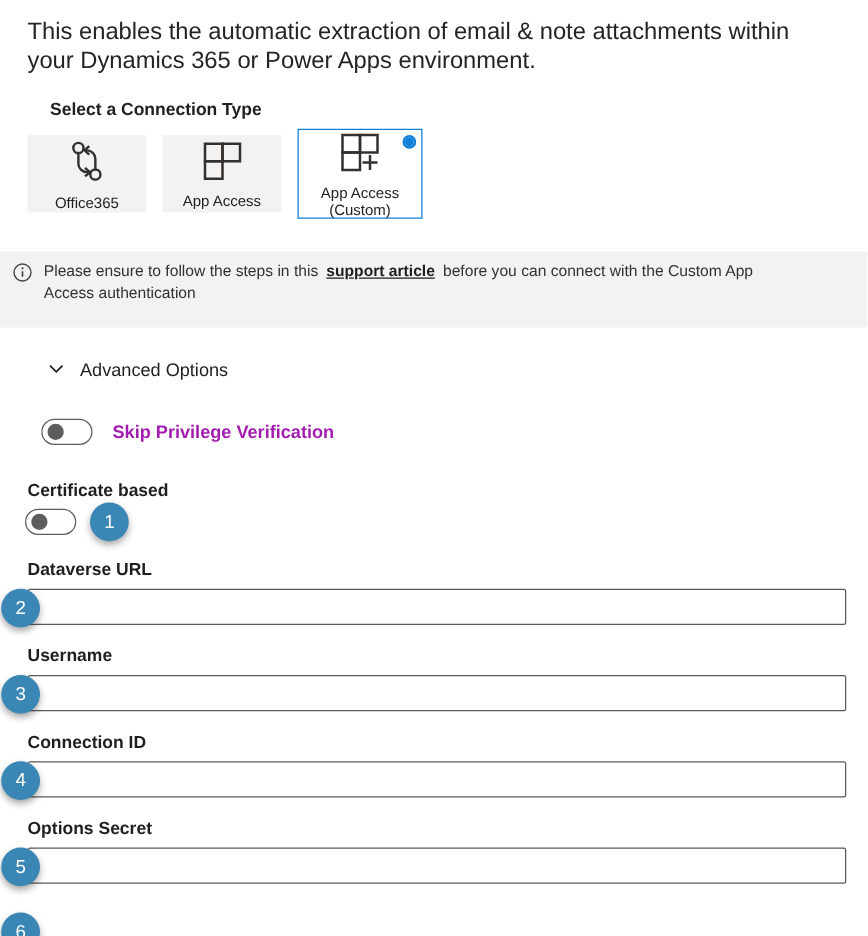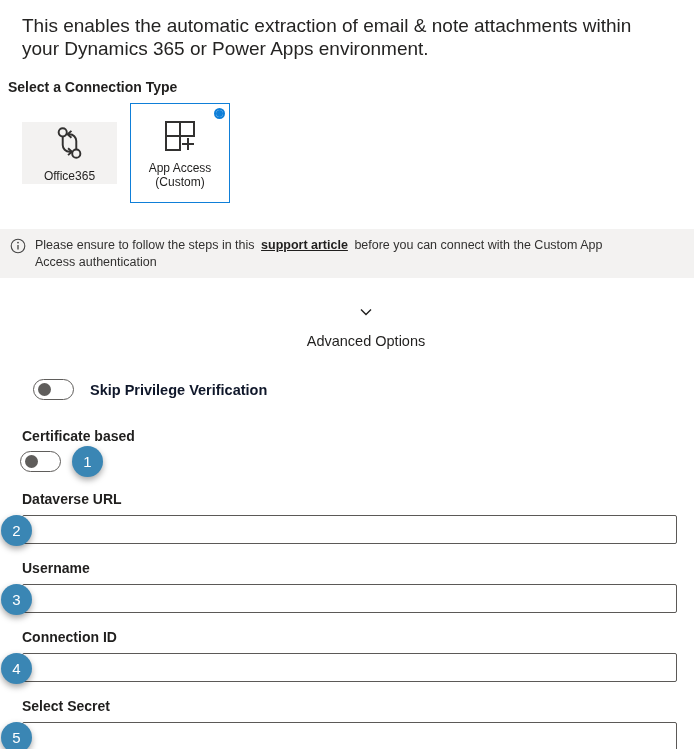--- a/index.html
+++ b/index.html
@@ -12,71 +12,71 @@
   .page { position:relative; width:694px; height:749px; }
 
   
   .intro {
     margin:14px 22px 0 22px; max-width:648px;
     font-size:19px; line-height:23px; color:#252423;
   }
 
   
   .section-heading {
-    margin:19px 0 8px 8px; font-size:14px; font-weight:700; color:#201f1e;
+    margin:19px 0 8px 40px; font-size:14px; font-weight:700; color:#201f1e;
   }
 
   
   .cards { display:flex; align-items:center; gap:13px; margin-left:22px; }
   .card {
     width:95px; height:62px; background:#f3f2f1; cursor:pointer;
     display:flex; flex-direction:column; align-items:center; justify-content:center; gap:7px;
   }
   .card.selected {
-    width:100px; height:100px; background:#ffffff;
+    width:100px; height:72px; background:#ffffff;
     border:1px solid #0f7fd8; position:relative;
   }
   .card-label { font-size:12px; line-height:14px; color:#201f1e; text-align:center; max-width:80px; }
   .card svg { display:block; }
   .radio {
     position:absolute; top:4px; right:4px;
     width:11px; height:11px; background:#ffffff;
     border:2.5px solid #0f7fd8; border-radius:50%;
     display:flex; align-items:center; justify-content:center;
   }
   .radio-dot { width:7px; height:7px; border-radius:50%; background:#0f7fd8; }
 
   
   .banner {
     margin-top:26px; background:#f3f2f1;
-    padding:8px 50px 8px 10px;
+    padding:8px 50px 20px 10px;
     display:flex; gap:9px;
     font-size:12.5px; line-height:16.5px; color:#323130;
   }
   .banner-icon { flex:0 0 auto; margin-top:1px; }
   .banner-link { font-weight:700; text-decoration:underline; color:#201f1e; cursor:pointer; padding:0 3px; }
 
   
   .advanced-row {
     margin:27px 0 0 38px; display:flex; align-items:center; gap:12px;
-    font-size:14.5px; color:#201f1e; cursor:pointer;flex-direction:column;
+    font-size:14.5px; color:#201f1e; cursor:pointer;
   }
 
   
   .toggle {
     width:41px; height:21px; background:#ffffff;
     border:1px solid #5f5d5b; border-radius:11px;
     position:relative; flex:0 0 auto; cursor:pointer;
   }
   .toggle-knob {
     position:absolute; left:4px; top:3px;
     width:13px; height:13px; border-radius:50%; background:#5f5d5b;
   }
   .skip-row { margin:30px 0 0 33px; display:flex; align-items:center; gap:16px; }
-  .toggle-label { font-size:14.5px; font-weight:700; color:#0f172a; }
+  .toggle-label { font-size:14.5px; font-weight:700; color:#a21caf; }
 
   
   .cert-section { margin:28px 0 16px 22px; position:relative; height:47px; }
   .cert-label { font-size:14px; font-weight:700; color:#201f1e; }
   .cert-section .toggle { position:absolute; left:-2px; top:23px; }
 
   
   .badge {
     width:31px; height:31px; border-radius:50%;
     background:#3a86b4; color:#ffffff;
@@ -131,20 +131,30 @@
           <path class="icon-stroke" d="M9 12.5 V21 a7 7 0 0 0 7 7 h1.5"></path>
           <path class="icon-stroke" d="M14.5 24.5 L18.5 28 L14.5 31.5"></path>
           <circle class="icon-stroke" cx="23" cy="30" r="4.2"></circle>
           <path class="icon-stroke" d="M23 25.5 V17 a7 7 0 0 0 -7 -7 h-1.5"></path>
           <path class="icon-stroke" d="M18 6.5 L14 10 L18 13.5"></path>
         </svg>
       </span>
       <div class="card-label">Office365</div>
     </div>
 
+    <div class="card">
+      <span>
+        <svg width="36" height="36" viewBox="0 0 36 36">
+          <rect class="icon-stroke" x="4" y="4" width="14" height="14"></rect>
+          <rect class="icon-stroke" x="18" y="4" width="14" height="14"></rect>
+          <rect class="icon-stroke" x="4" y="18" width="14" height="14"></rect>
+        </svg>
+      </span>
+      <div class="card-label">App Access</div>
+    </div>
 
     <div class="card selected">
       <span class="radio">
           <span class="radio-dot"></span>
         </span>
       <span>
         <svg width="36" height="36" viewBox="0 0 36 36">
           <rect class="icon-stroke" x="4" y="4" width="14" height="14"></rect>
           <rect class="icon-stroke" x="18" y="4" width="14" height="14"></rect>
           <rect class="icon-stroke" x="4" y="18" width="14" height="14"></rect>
@@ -209,21 +219,21 @@
       <div class="badge">3</div>
     </div>
 
     <div class="field">
       <label class="field-label">Connection ID</label>
       <input class="field-input" type="text" value="" style="">
       <div class="badge">4</div>
     </div>
 
     <div class="field">
-      <label class="field-label">Select Secret</label>
+      <label class="field-label">Options Secret</label>
       <input class="field-input" type="text" value="" style="">
       <div class="badge">5</div>
     </div>
 
   </div>
 
   <div class="button-row">
     <div class="badge">6</div>
   </div>
 

